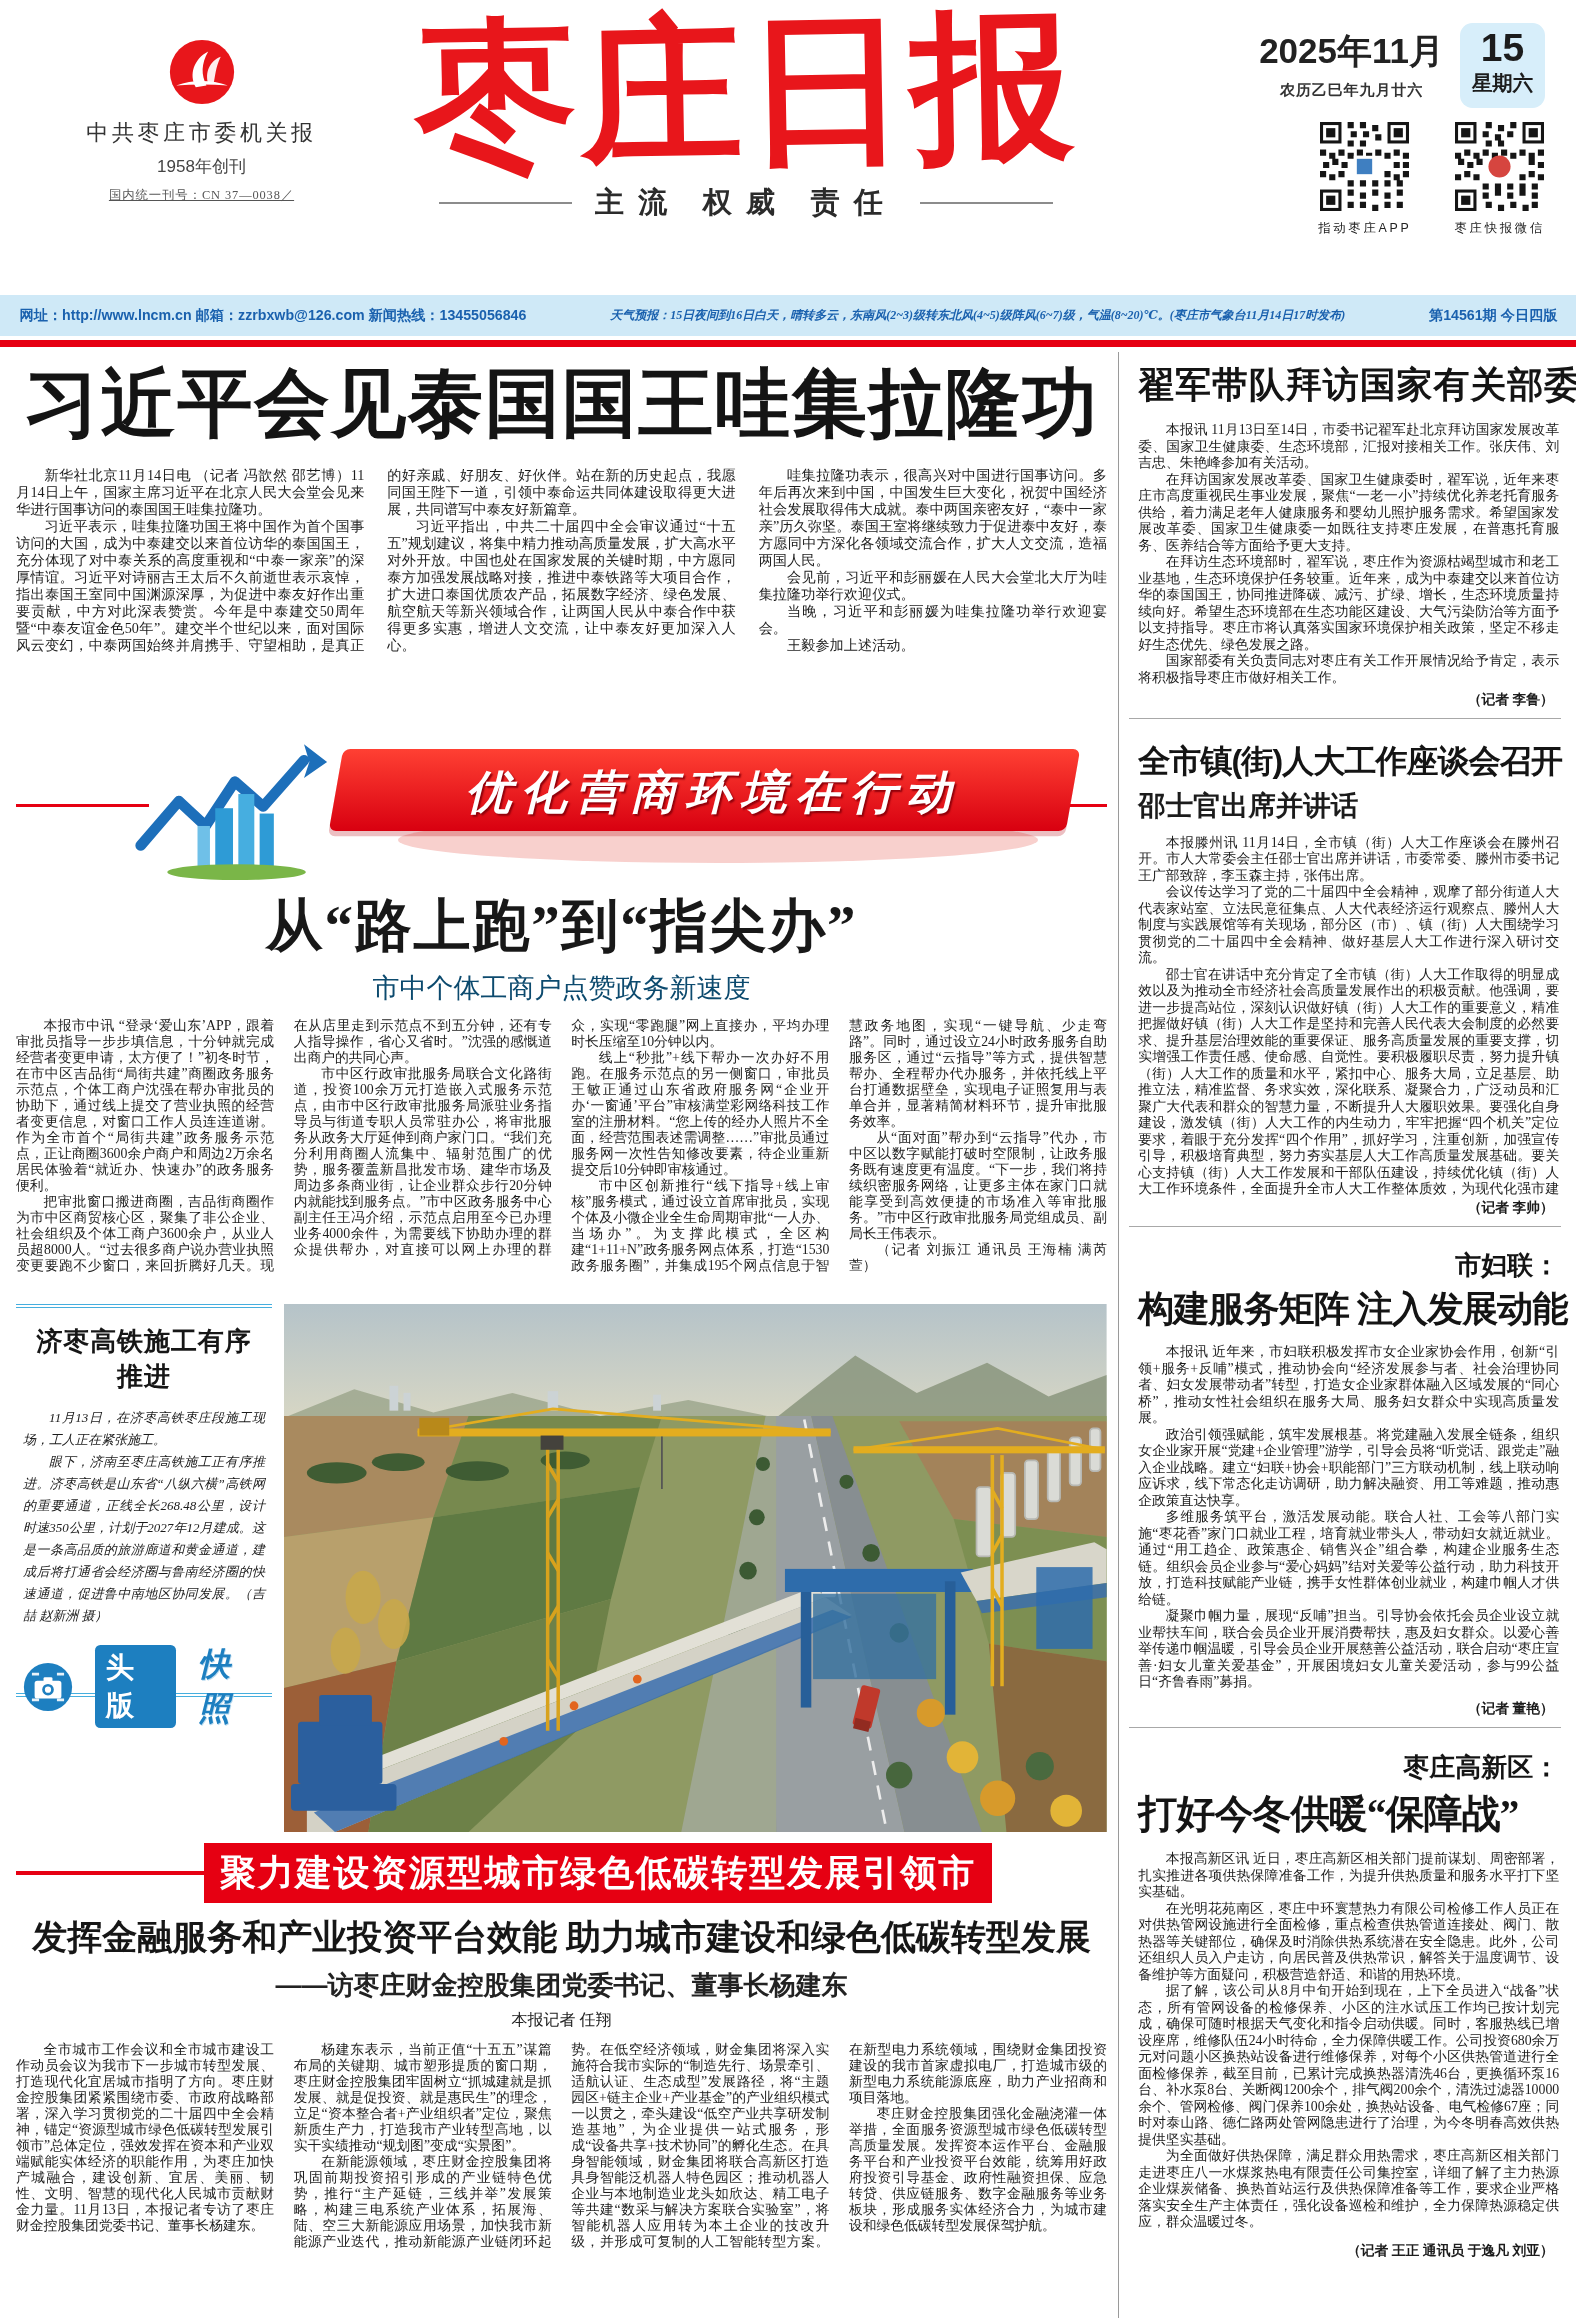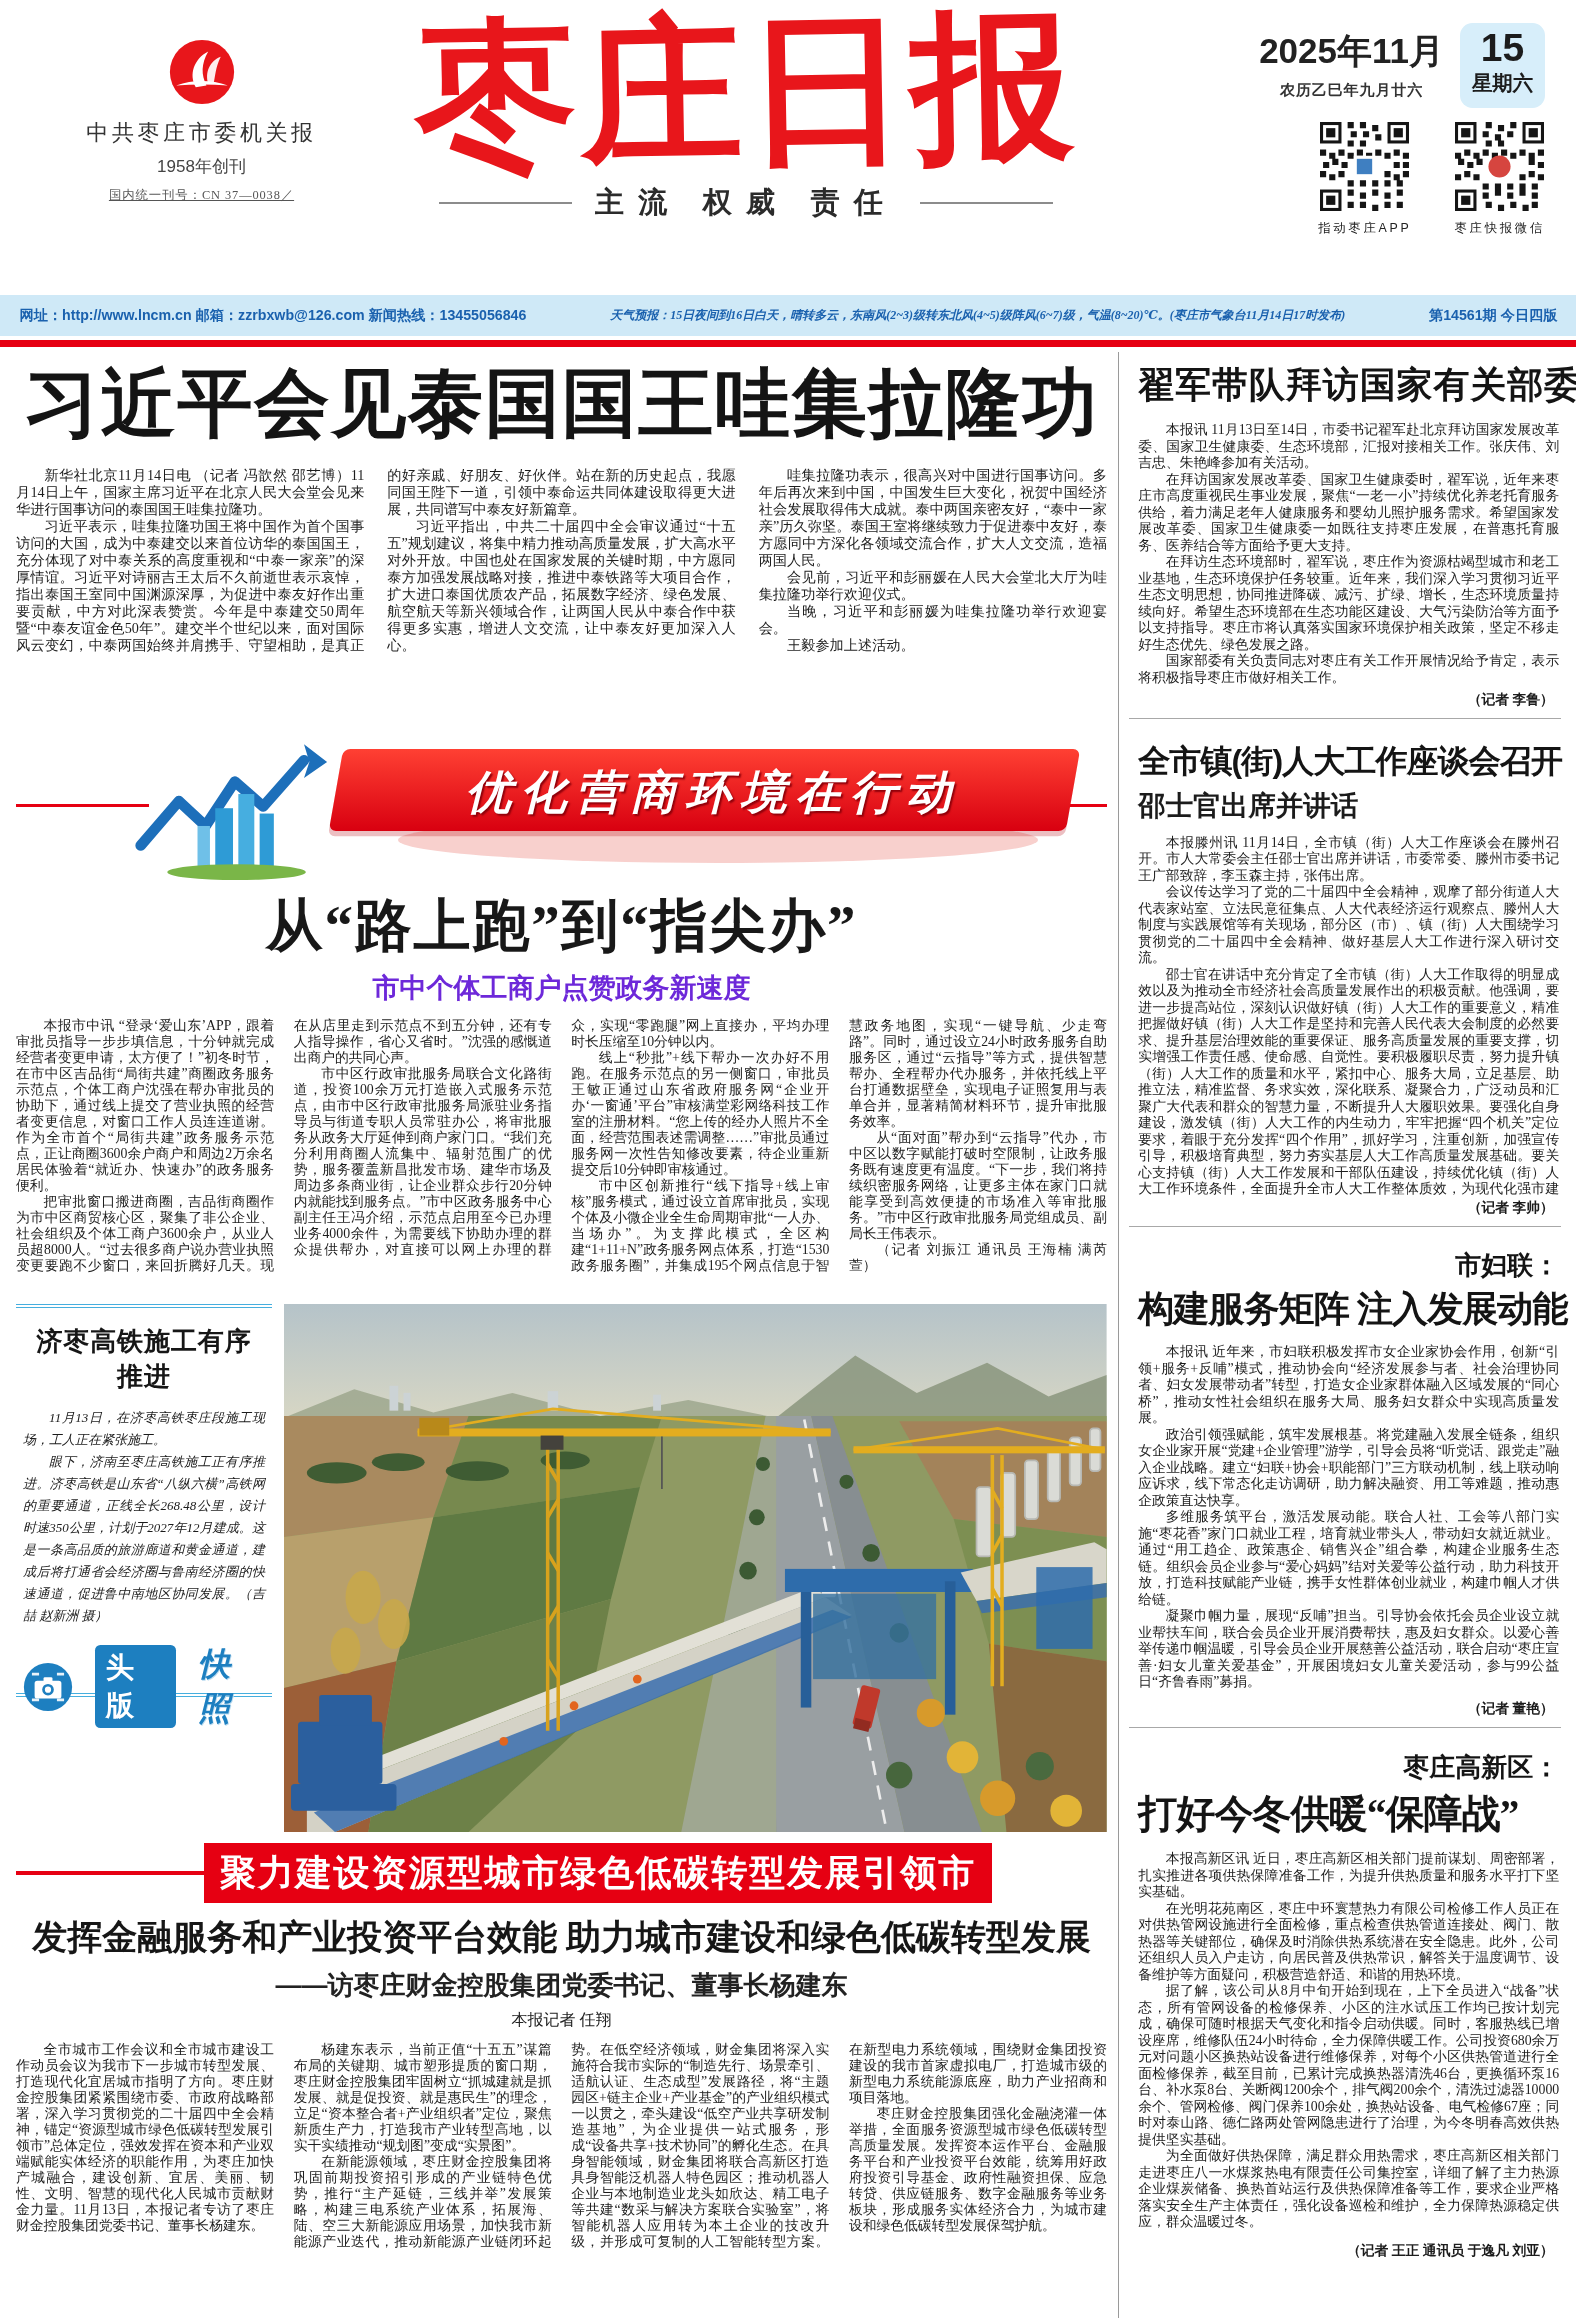--- a/index.html
+++ b/index.html
@@ -55,21 +55,21 @@
   .side-red.r{right:0;width:98px;}
   .banner-art{position:absolute;left:114px;top:3.6px;width:222px;height:142px;}
   .ribbon{position:absolute;left:320px;top:14.2px;width:737px;height:82px;background:linear-gradient(180deg,#ff4033,#d80010);
           transform:skewX(-10deg);border-radius:7.1px;box-shadow:0 5.3px 0 rgba(180,0,10,.25);}
   .ribbon-text{position:absolute;left:346px;top:27px;width:702px;text-align:center;
                font-family:"Liberation Sans","DejaVu Sans",sans-serif;font-size:46px;font-weight:900;font-style:italic;
                color:#fff;letter-spacing:9px;text-shadow:1.8px 1.8px 1.8px #90000a;}
   .swoosh{position:absolute;left:382px;top:82px;width:640px;height:46px;background:#f3aaa4;opacity:.55;border-radius:50%;}
   
   .biz-head{font-size:57px;font-weight:900;text-align:center;letter-spacing:1.8px;margin:3.6px 0 5.3px;color:#181818;}
-  .biz-sub{font-family:"Liberation Sans","DejaVu Sans",sans-serif;font-size:27px;font-weight:bold;text-align:center;margin-bottom:12.4px;color:#6d28d9;}
+  .biz-sub{font-family:"Liberation Sans","DejaVu Sans",sans-serif;font-size:27px;font-weight:normal;text-align:center;margin-bottom:12.4px;color:#0c4a6e;}
   
   .middle-row{display:flex;gap:12.4px;margin-top:9px;height:528px;}
   .railbox{width:256px;flex:none;border-top:4.4px double #45aede;border-bottom:4.4px double #45aede;
            height:393px;box-sizing:border-box;padding:16px 7.1px 0;}
   .rail-head{font-size:26px;font-weight:900;text-align:center;letter-spacing:0.9px;margin-bottom:12.4px;color:#161616;}
   .rail-body p{margin:0;text-indent:2em;font-size:13px;line-height:22px;font-style:italic;text-align:justify;color:#1b1b1b;}
   .stamp{display:flex;align-items:center;gap:22px;margin-top:16px;}
   .stamp-cam{width:50px;height:50px;flex:none;}
   .stamp-touban{background:#1d7fc0;color:#fff;font-family:"Liberation Sans","DejaVu Sans",sans-serif;
                 font-size:28.4px;font-weight:900;padding:3.6px 10.7px;border-radius:5.3px;letter-spacing:1.8px;}
@@ -406,21 +406,21 @@
 
     <div class="vdivider"></div>
 
     <aside class="right-region">
 
       <article class="r-art">
         <h2 class="rA-head">翟军带队拜访国家有关部委</h2>
         <div class="r-body" style="height:267px;overflow:hidden;">
           <p>本报讯 11月13日至14日，市委书记翟军赴北京拜访国家发展改革委、国家卫生健康委、生态环境部，汇报对接相关工作。张庆伟、刘吉忠、朱艳峰参加有关活动。</p>
           <p>在拜访国家发展改革委、国家卫生健康委时，翟军说，近年来枣庄市高度重视民生事业发展，聚焦“一老一小”持续优化养老托育服务供给，着力满足老年人健康服务和婴幼儿照护服务需求。希望国家发展改革委、国家卫生健康委一如既往支持枣庄发展，在普惠托育服务、医养结合等方面给予更大支持。</p>
-          <p>在拜访生态环境部时，翟军说，枣庄作为资源枯竭型城市和老工业基地，生态环境保护任务较重。近年来，我们深入学习贯彻习近平生态文明思想，协同推进降碳、减污、扩绿、增长，生态环境质量持续向好。希望生态环境部在生态功能区建设、大气污染防治等方面予以支持指导。枣庄市将认真落实国家环境保护相关政策，坚定不移走好生态优先、绿色发展之路。</p>
+          <p>在拜访生态环境部时，翟军说，枣庄作为资源枯竭型城市和老工业基地，生态环境保护任务较重。近年来，成为中泰建交以来首位访华的泰国国王，协同推进降碳、减污、扩绿、增长，生态环境质量持续向好。希望生态环境部在生态功能区建设、大气污染防治等方面予以支持指导。枣庄市将认真落实国家环境保护相关政策，坚定不移走好生态优先、绿色发展之路。</p>
           <p>国家部委有关负责同志对枣庄有关工作开展情况给予肯定，表示将积极指导枣庄市做好相关工作。</p>
         </div>
         <div class="byline-end">（记者 李鲁）</div>
       </article>
 
       <div class="hdiv"></div>
 
       <article class="r-art">
         <h2 class="rB-head">全市镇(街)人大工作座谈会召开</h2>
         <div class="rB-sub">邵士官出席并讲话</div>

